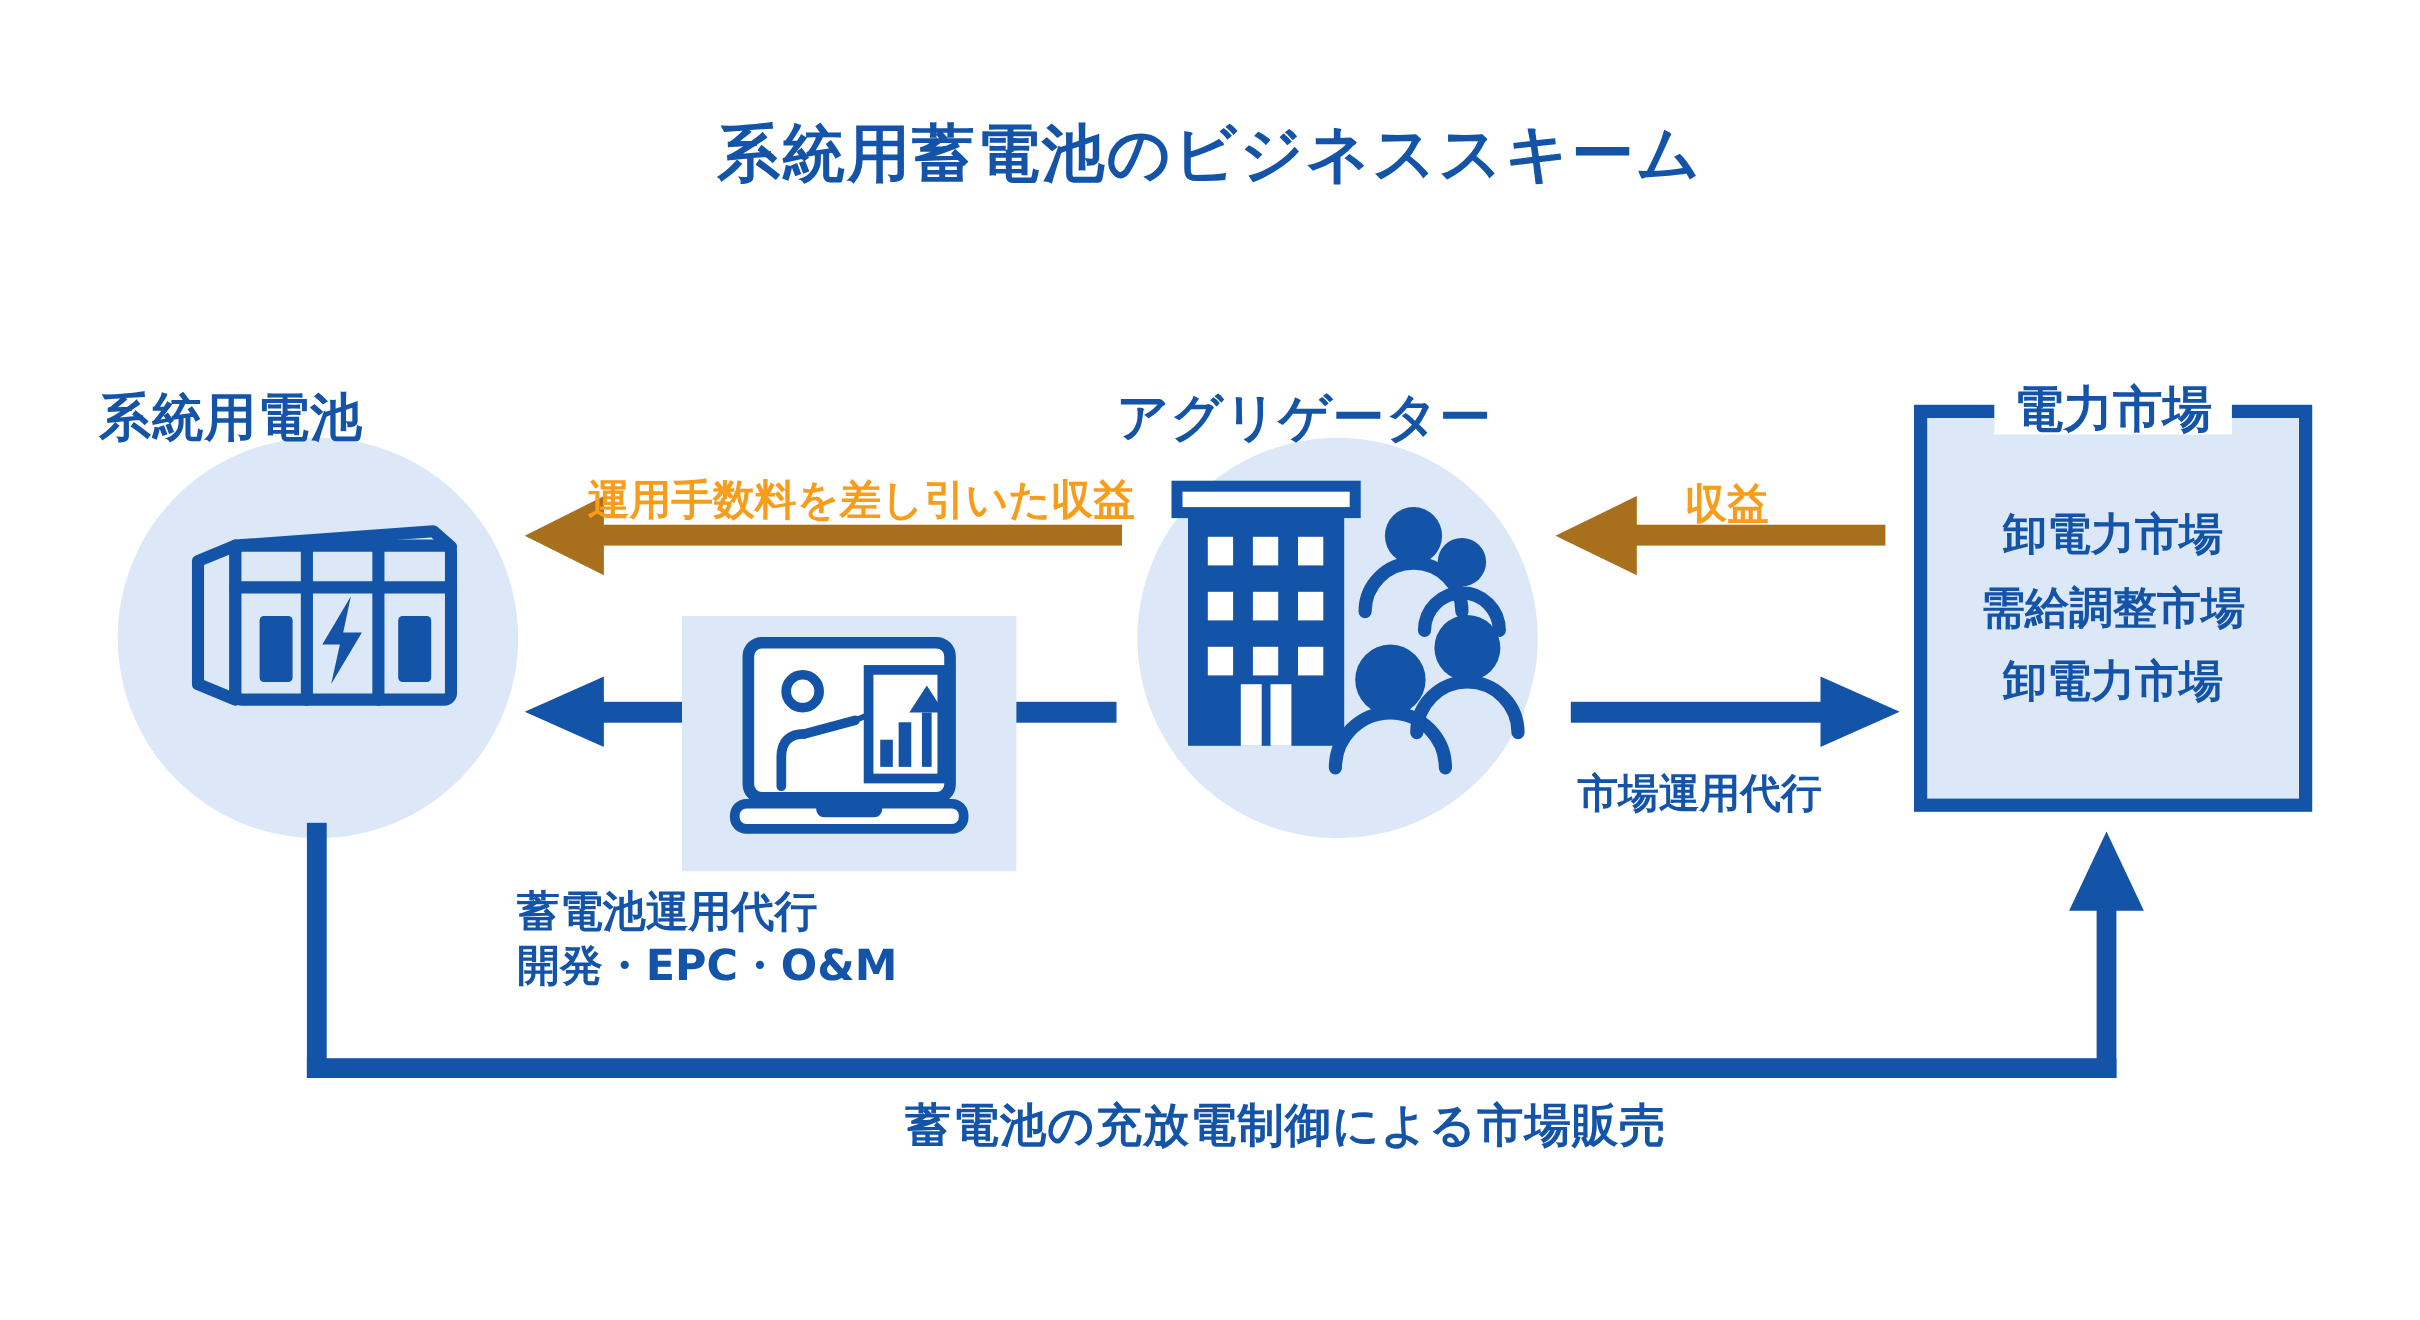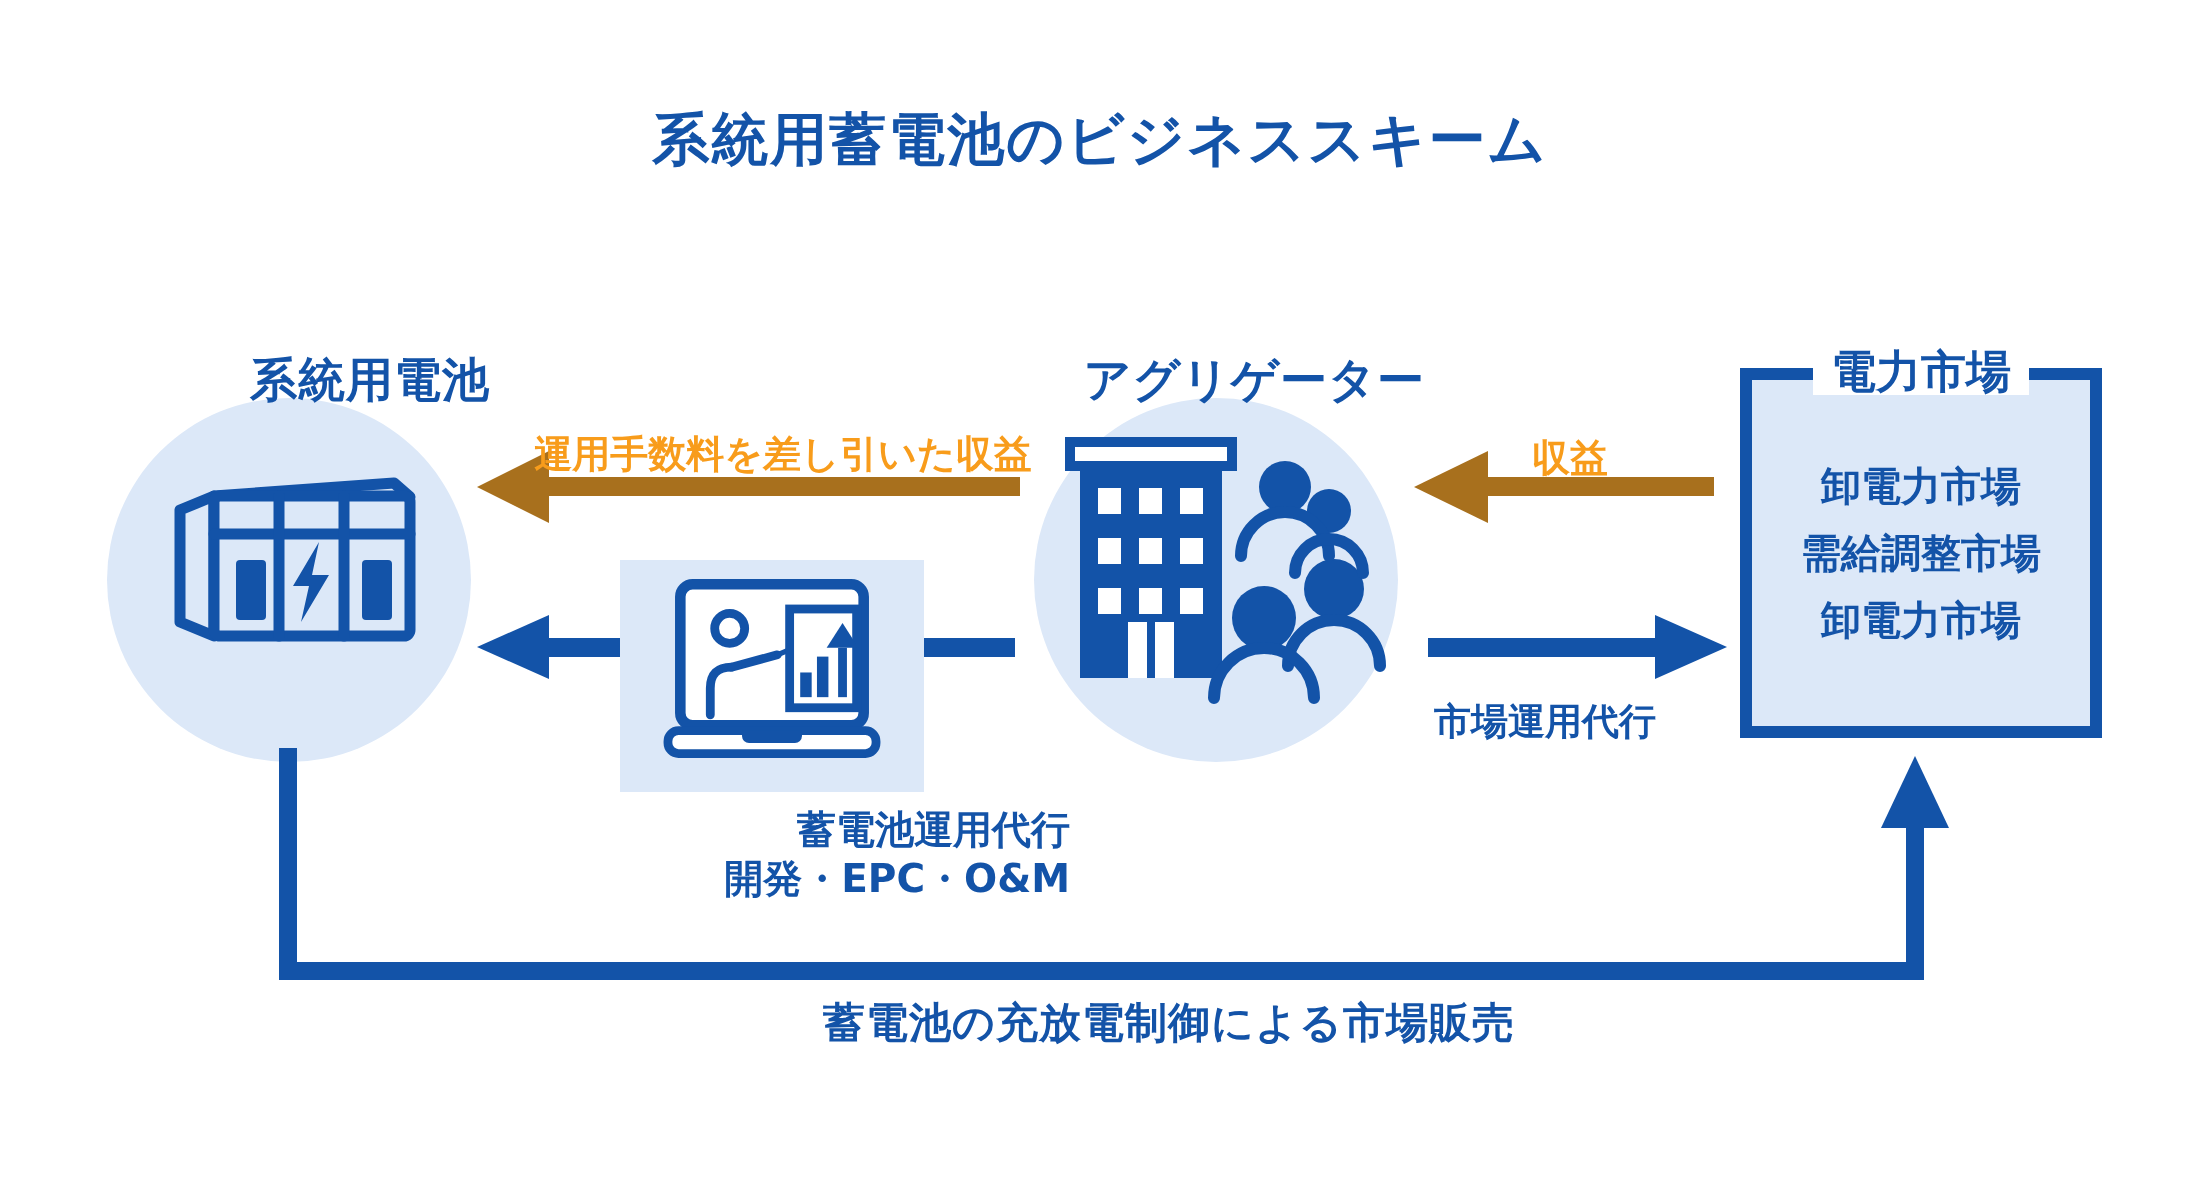--- a/index.html
+++ b/index.html
@@ -12,39 +12,39 @@
   html,body{margin:0;padding:0;background:#fff;}
   .canvas{
     position:relative;width:2200px;height:1200px;background:var(--bg);
     font-family:"DejaVu Sans",sans-serif;overflow:hidden;
   }
   .title{
     position:absolute;left:0;right:0;top:90px;margin:12px;text-align:center;
     font-size:57px;font-weight:800;color:var(--blue);letter-spacing:2px;
   }
   .node-label{
-    position:absolute;text-align:right;font-weight:800;color:var(--blue);
+    position:absolute;text-align:left;font-weight:800;color:var(--blue);
     font-size:47px;line-height:1;letter-spacing:1px;
   }
   .battery-label{left:90px;top:356px;width:400px;}
   .aggregator-label{left:1015px;top:356px;width:410px;}
   .circle{position:absolute;width:364px;height:364px;border-radius:50%;background:var(--light);}
   .battery-circle{left:107px;top:398px;}
   .aggregator-circle{left:1034px;top:398px;}
   .overlay{position:absolute;left:0;top:0;width:2200px;height:1200px;pointer-events:none;}
   .icon{position:absolute;}
   .battery-icon{left:152px;top:462px;width:274px;height:194px;}
   .aggregator-icon{left:1062px;top:436px;width:330px;height:272px;}
   .laptop-box{
     position:absolute;left:620px;top:560px;width:304px;height:232px;
     background:var(--light);display:flex;align-items:center;justify-content:center;
   }
   .laptop-icon{width:268px;height:208px;}
   .op-label{
-    position:absolute;left:470px;top:806px;width:600px;text-align:right;
+    position:absolute;left:470px;top:806px;width:600px;text-align:left;
     color:var(--blue);font-weight:800;font-size:39px;line-height:1.25;
   }
   .market-box{
     position:absolute;left:1740px;top:368px;width:362px;height:370px;
     background:var(--light);border:12px solid var(--blue);box-sizing:border-box;
   }
   .market-title{
     position:absolute;top:-32px;left:50%;transform:translateX(-50%);
     background:#fff;padding:0 18px;font-size:45px;font-weight:800;
     color:var(--blue);line-height:1.05;white-space:nowrap;

